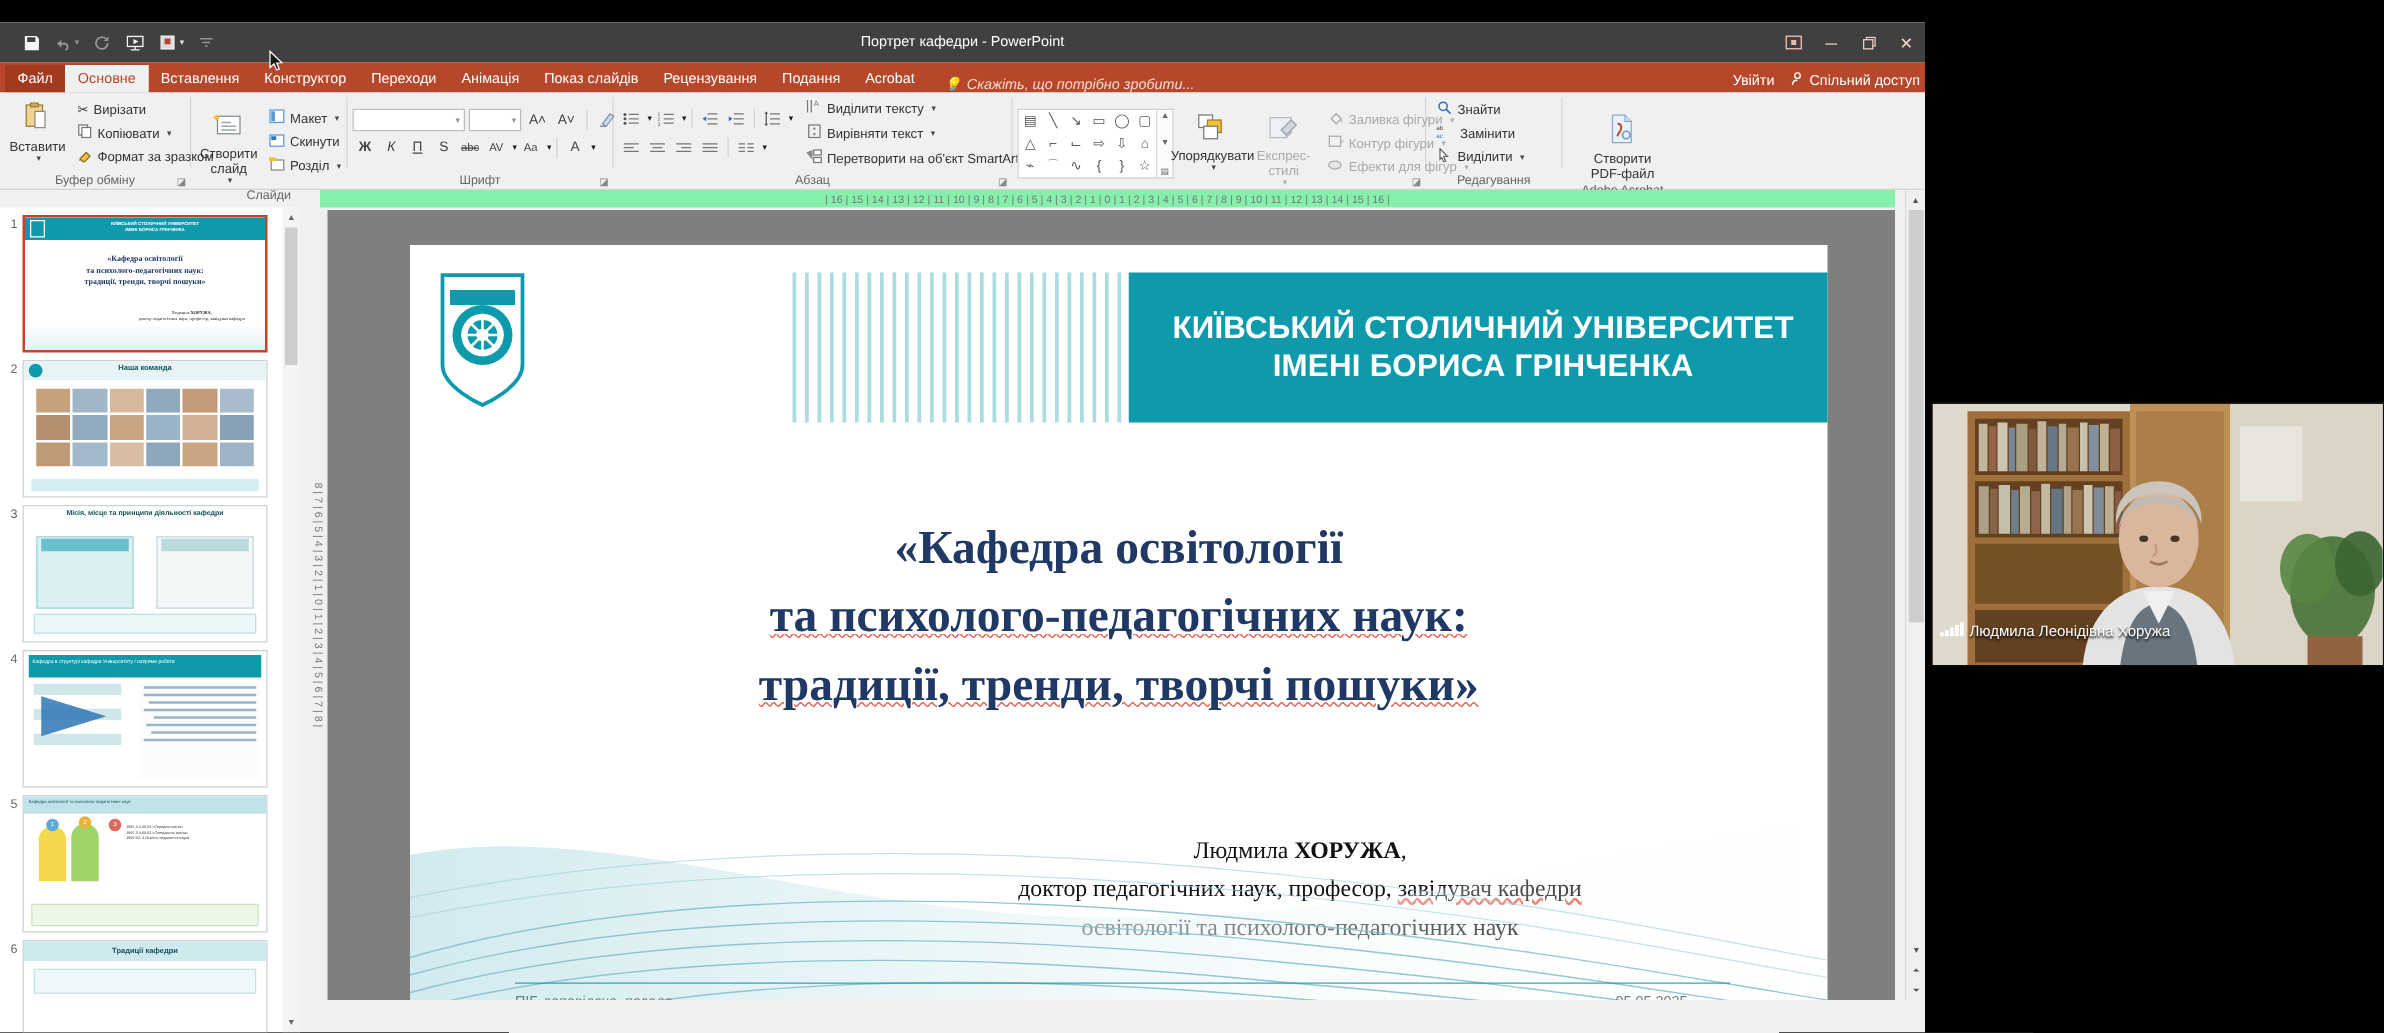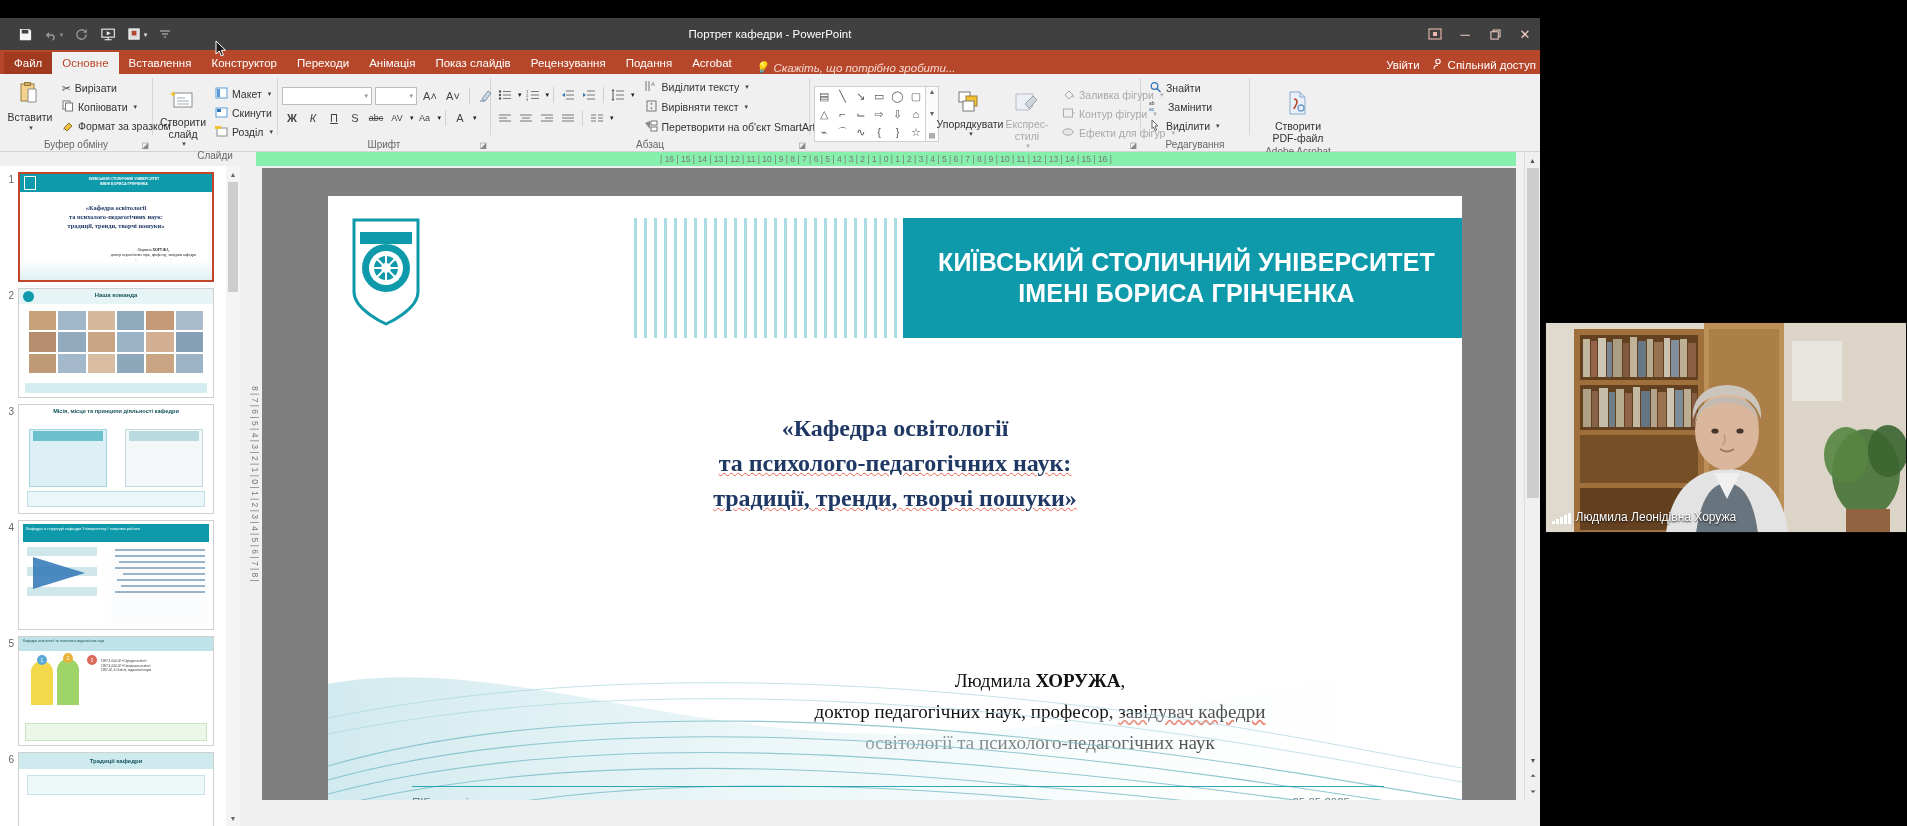--- a/index.html
+++ b/index.html
@@ -170,21 +170,21 @@
   }
 
   .crest {
     position: absolute; left: 22px; top: 22px; width: 72px; height: 108px;
   }
 
   .slide-title {
     position: absolute; left: 60px; right: 60px; top: 215px;
     text-align: center; color: #1f3864;
     font-family: "Liberation Serif", serif; font-weight: bold;
-    font-size: 24px; line-height: 1.45;
+    font-size: 38px; line-height: 1.45;
   }
   .sq { text-decoration: underline; text-decoration-color: #e8604c;
         text-decoration-style: wavy; text-decoration-thickness: 1px; }
 
   .slide-author {
     position: absolute; right: 62px; top: 470px; width: 720px;
     text-align: center; color: #111;
     font-family: "Liberation Serif", serif; font-size: 19px; line-height: 1.62;
   }
   .slide-author b { font-weight: bold; }
@@ -218,21 +218,21 @@
   .thumb-scroll .tbar { position: absolute; top: 16px; left: 2px; width: 10px; height: 110px; background: #cdcdcd; }
   .thumb-scroll .a { height: 16px; display:flex; align-items:center; justify-content:center; font-size:7px; color:#666; }
   .thumb-scroll .a.bot { position: absolute; bottom: 0; width: 14px; }
 
   
   .webcam {
     position: absolute; left: 1545px; top: 322px; width: 362px; height: 211px;
     background: #2b2b2b; overflow: hidden; border: 1px solid #0a0a0a;
   }
   .cam-name {
-    position: absolute; left: 6px; bottom: 8px; display: flex; align-items: flex-end; gap: 5px;
+    position: absolute; left: 6px; bottom: 20px; display: flex; gap: 5px;
     color: #fff; font-size: 12px; text-shadow: 0 1px 2px #000;
   }
   .bars { display: flex; align-items: flex-end; gap: 1.5px; height: 11px; }
   .bars i { width: 2.5px; background: #fff; }
 
   .cursor { position: absolute; left: 215px; top: 40px; width: 12px; height: 18px; }
 </style>
 </head>
 <body>
 

